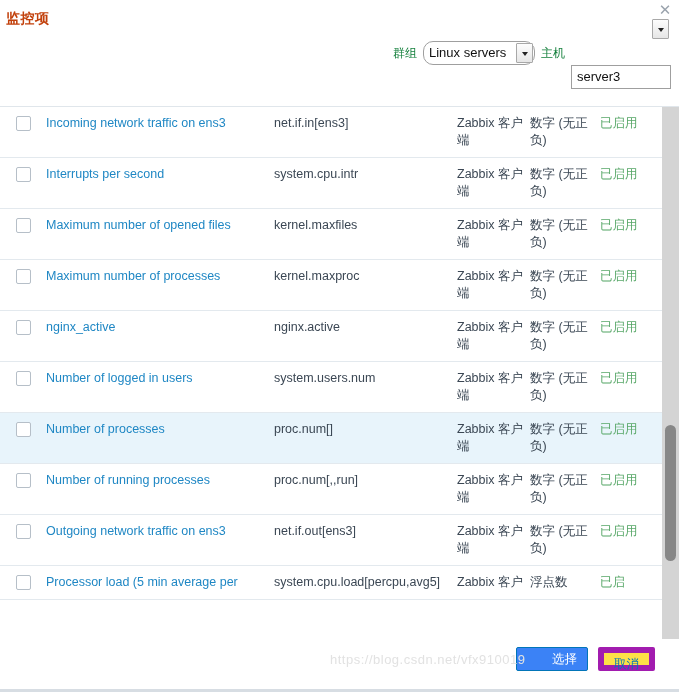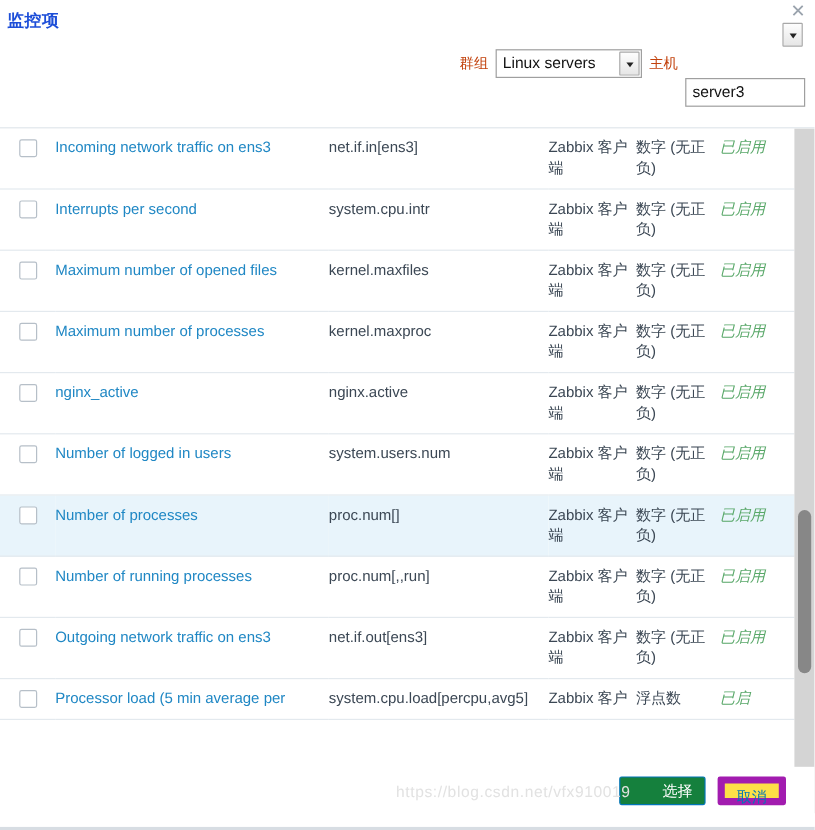--- a/index.html
+++ b/index.html
@@ -22,21 +22,21 @@
 
   
   .dlg-header {
     position: relative;
     height: 36px;
     padding: 9px 0 0 6px;
   }
   .dlg-title {
     font-size: 14px;
     font-weight: bold;
-    color: #1d4ed8;
+    color: #c2410c;
     letter-spacing: 0.5px;
   }
   .close-icon {
     position: absolute;
     top: 2px;
     right: 6px;
     width: 16px; height: 16px;
     line-height: 16px;
     text-align: center;
     font-size: 15px;
@@ -49,40 +49,40 @@
   .filter-bar {
     height: 34px;
     display: flex;
     align-items: center;
     justify-content: flex-end;
     padding-right: 8px;
     gap: 6px;
   }
   .filter-label {
     font-size: 12px;
-    color: #c2410c;
+    color: #15803d;
     white-space: nowrap;
   }
   .select-wrap {
     position: relative;
     display: inline-block;
   }
   .fake-select {
     height: 24px;
     border: 1px solid #9f9f9f;
     background: #ffffff;
     font-size: 13px;
     color: #111;
     line-height: 22px;
     padding: 0 22px 0 5px;
     cursor: pointer;
     white-space: nowrap;
     overflow: hidden;
   }
-  .fake-select.group { width: 122px; }
+  .fake-select.group { width: 112px; border-radius: 10px; }
   .fake-select.host  { width: 100px; margin-top: 48px; }
   .sel-arrow {
     position: absolute;
     top: 2px; right: 2px;
     width: 17px; height: 20px;
     background: linear-gradient(#fdfdfd, #e6e6e6);
     border: 1px solid #a8a8a8;
     border-radius: 1px;
     cursor: pointer;
   }
@@ -115,21 +115,21 @@
     font-size: 12.5px;
     color: #3b4754;
     vertical-align: top;
     line-height: 17px;
   }
   .c-check { width: 46px; padding-left: 16px !important; }
   .c-name  { width: 228px; }
   .c-key   { width: 183px; }
   .c-type  { width: 73px; }
   .c-vtype { width: 70px; }
-  .c-state { width: 62px; font-style: italic; }
+  .c-state { width: 62px; }
 
   tr.row-selected td { background: #f9f2c8; }
   tr.row-hover td    { background: #e8f4fb; }
 
   .cbox {
     display: inline-block;
     width: 15px; height: 15px;
     border: 1px solid #b6bfc8;
     background: #ffffff;
     border-radius: 2px;
@@ -205,21 +205,21 @@
     height: 24px;
     font-size: 12.5px;
     line-height: 22px;
     text-align: center;
     padding: 0 10px;
     border-radius: 2px;
     cursor: pointer;
     user-select: none;
   }
   .btn-primary {
-    background: #15803d;
+    background: #3b82f6;
     border: 1px solid #0275b8;
     color: #ffffff;
     padding-left: 35px;
   }
   .btn-secondary {
     background: #fde047;
     border: 6px solid #a21caf;
     color: #0275b8;
   }
 

